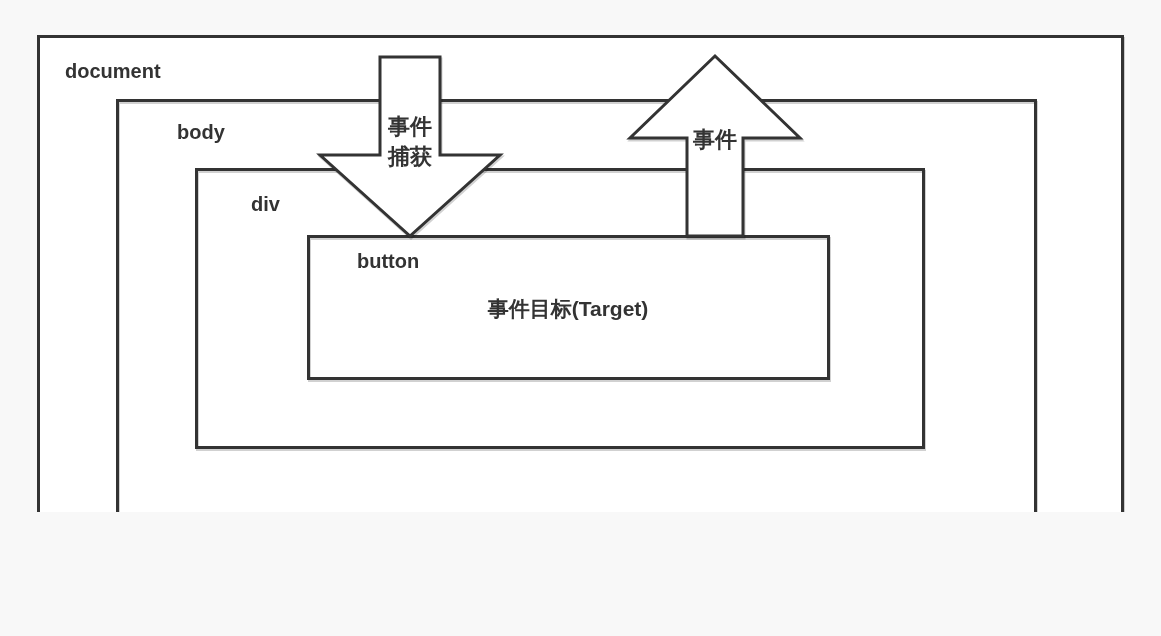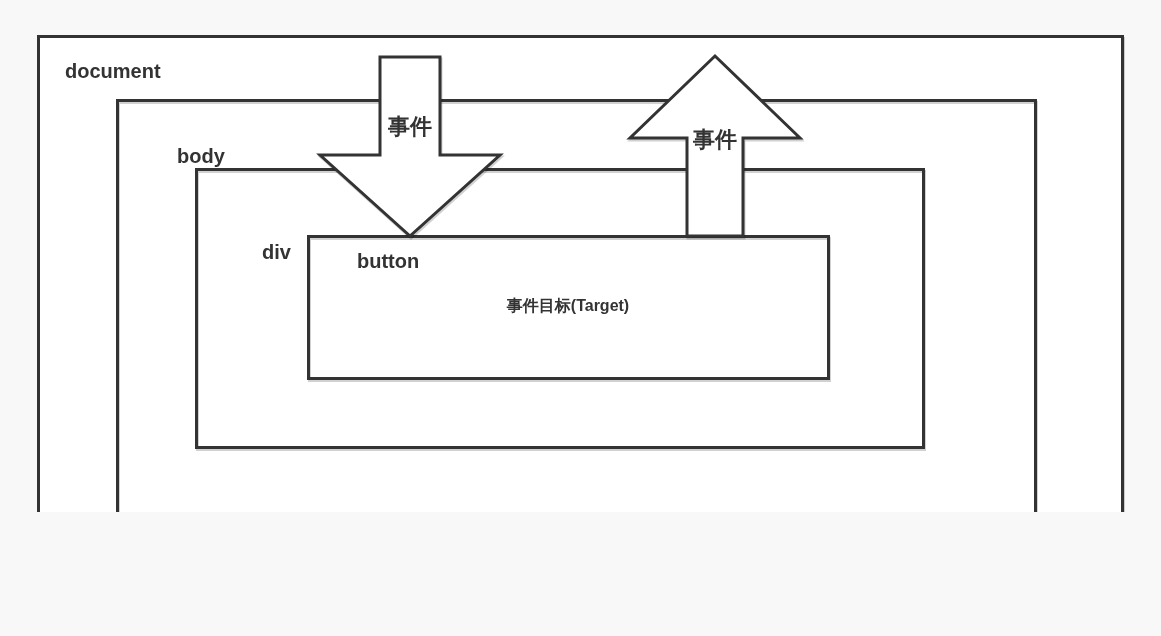--- a/index.html
+++ b/index.html
@@ -36,30 +36,30 @@
 
   .label {
     position: absolute;
     font-weight: 700;
     font-size: 20px;
     line-height: 1.15;
     color: #333333;
     white-space: nowrap;
   }
   .label-document { left: 65px;  top: 60px;  }
-  .label-body     { left: 177px; top: 121px; margin-top: 24px; }
-  .label-div      { left: 262px; top: 193px; margin-top: 48px; }
+  .label-body     { left: 177px; top: 121px; }
+  .label-div      { left: 251px; top: 193px; }
   .label-button   { left: 357px; top: 250px; }
 
   .label-target {
     left: 308px;
     top: 297px;
     width: 520px;
     text-align: center;
-    font-size: 16px;
+    font-size: 21px;
     white-space: nowrap;
   }
 
   .arrow-label {
     position: absolute;
     width: 150px;
     text-align: center;
     font-weight: 700;
     font-size: 22px;
     line-height: 30px;
@@ -87,18 +87,19 @@
   </svg>
 
   <div class="label label-document">document</div>
   <div class="label label-body">body</div>
   <div class="label label-div">div</div>
   <div class="label label-button">button</div>
   <div class="label label-target">事件目标(Target)</div>
 
   <div class="arrow-label arrow-label-capture">
     <span>事件</span>
+    <span>捕获</span>
   </div>
   <div class="arrow-label arrow-label-bubble">
     <span>事件</span>
   </div>
 
 </div>
 
 </body></html>

